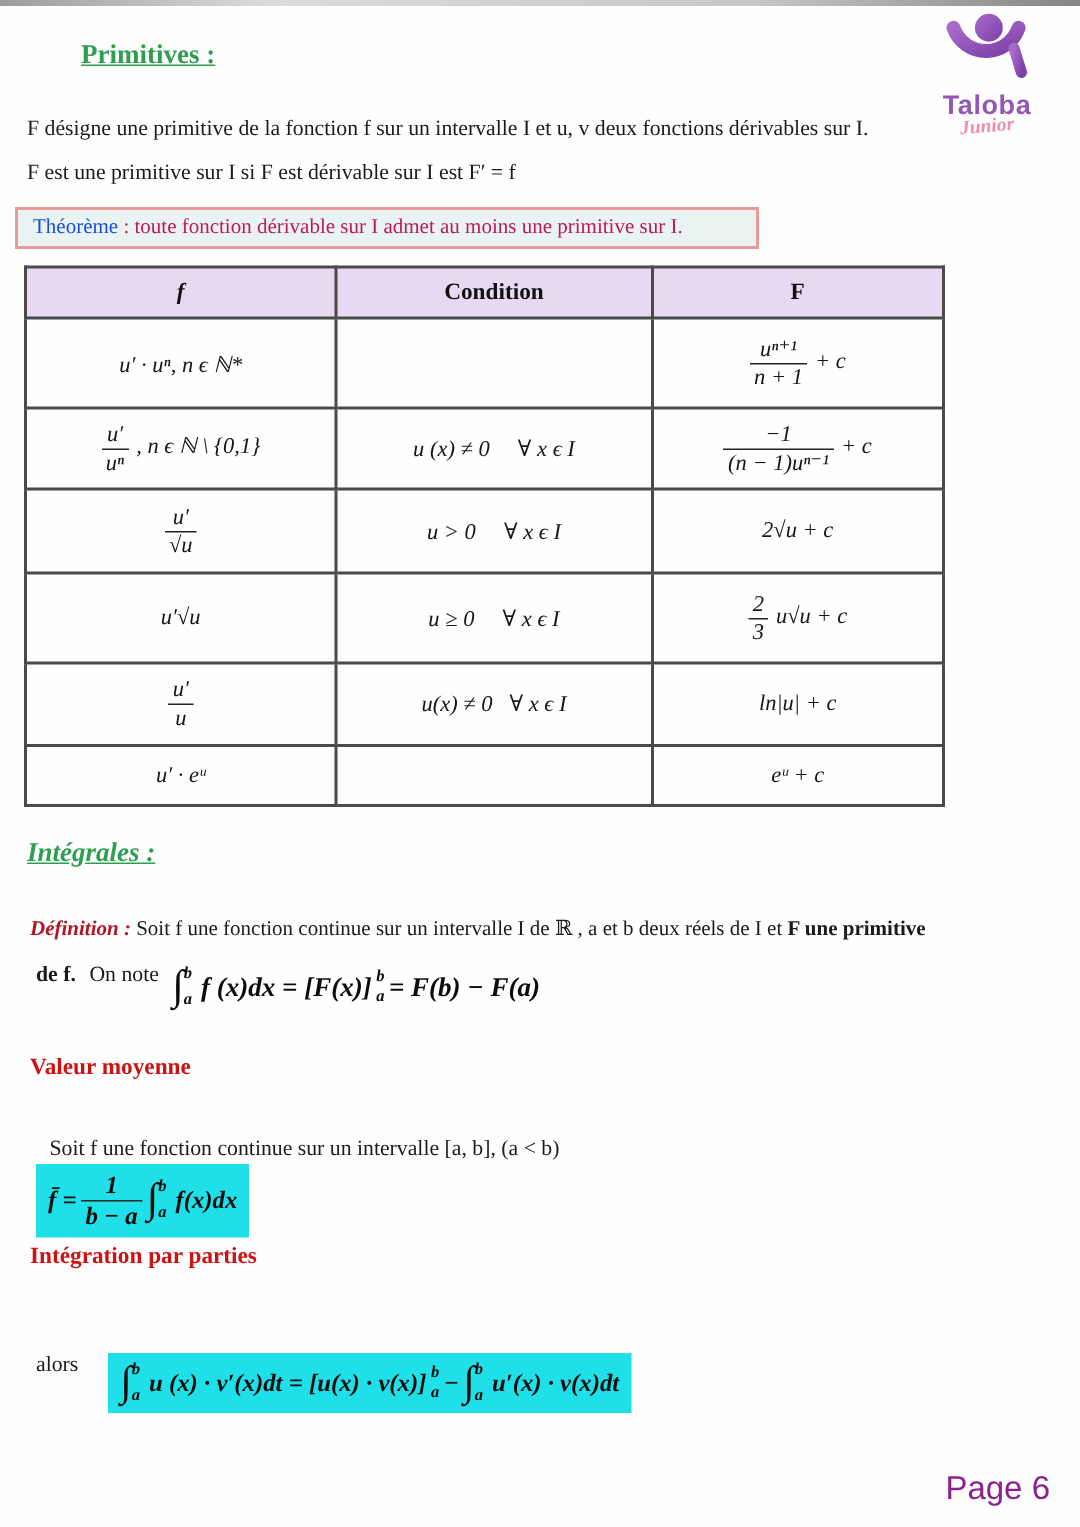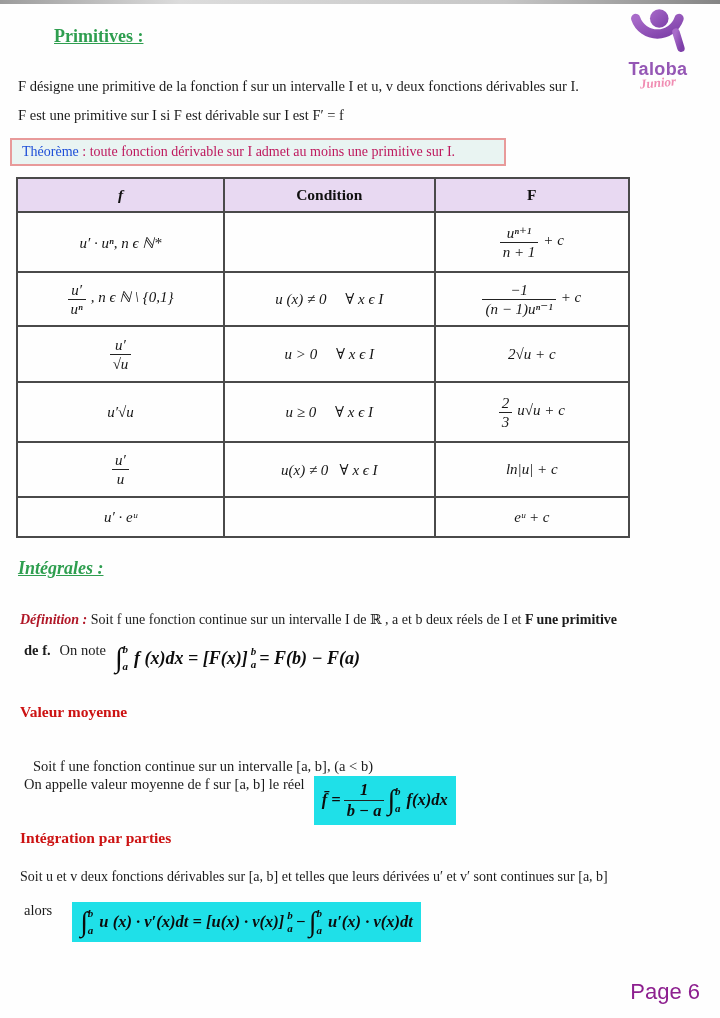--- a/index.html
+++ b/index.html
@@ -219,40 +219,38 @@
           <span>b</span>
           <span>a</span>
         </span>
       <span>= F(b) − F(a)</span>
     </span>
   </div>
 
   <h2 id="vm-heading" class="h-red">Valeur moyenne</h2>
   <p id="vm-line1">Soit f une fonction continue sur un intervalle [a, b], (a &lt; b)</p>
   <div id="vm-line2" class="fline">
-    <span>On appelle valeur moyenne de f sur [a, b] le réel</span>
     <span class="hl">
       <span class="formula">
         <span>f̄ =</span>
         <span class="frac">
             <span class="num">1</span>
             <span class="den">b − a</span>
           </span>
         <span class="isign">∫</span>
           <span class="ilims">
             <span>b</span>
             <span>a</span>
           </span>
         <span>f(x)dx</span>
       </span>
     </span>
   </div>
 
   <h2 id="ipp-heading" class="h-red">Intégration par parties</h2>
-  <p id="ipp-line1">Soit u et v deux fonctions dérivables sur [a, b] et telles que leurs dérivées u′ et v′ sont continues sur [a, b]</p>
   <div id="ipp-line2" class="fline">
     <span>alors</span>
     <span class="hl">
       <span class="formula">
         <span class="isign">∫</span>
           <span class="ilims">
             <span>b</span>
             <span>a</span>
           </span>
         <span>u (x) · v′(x)dt = [u(x) · v(x)]</span>

